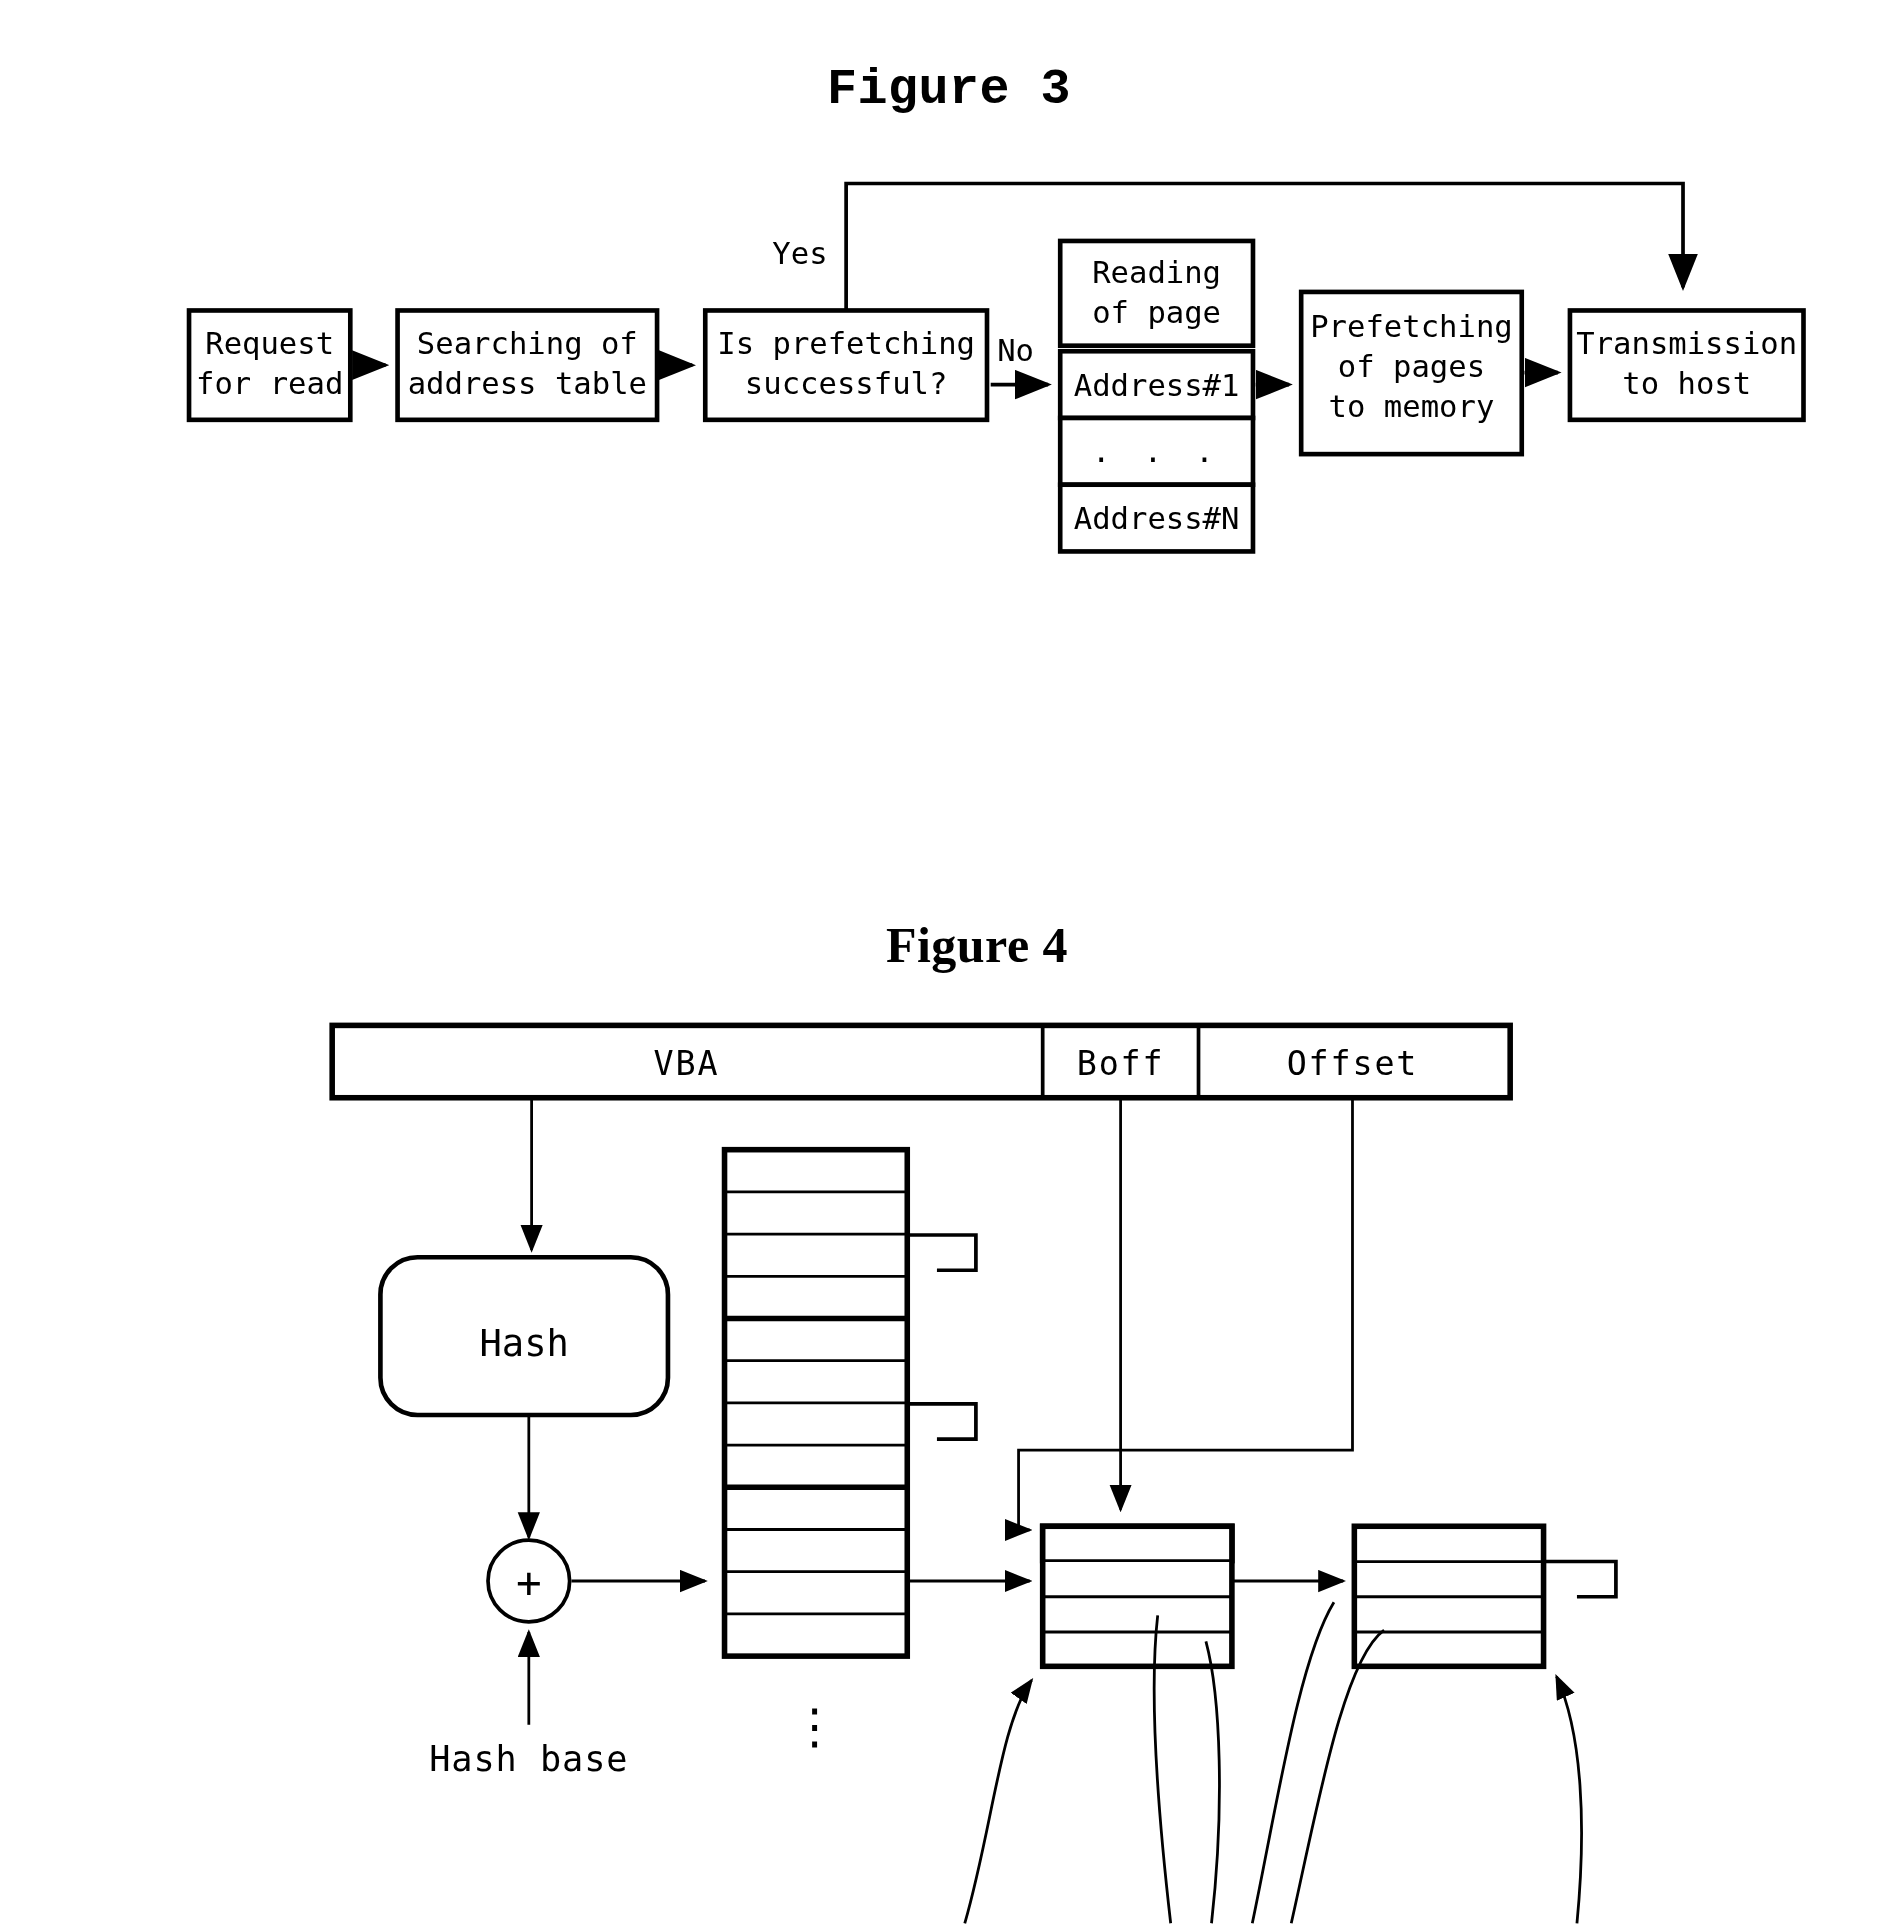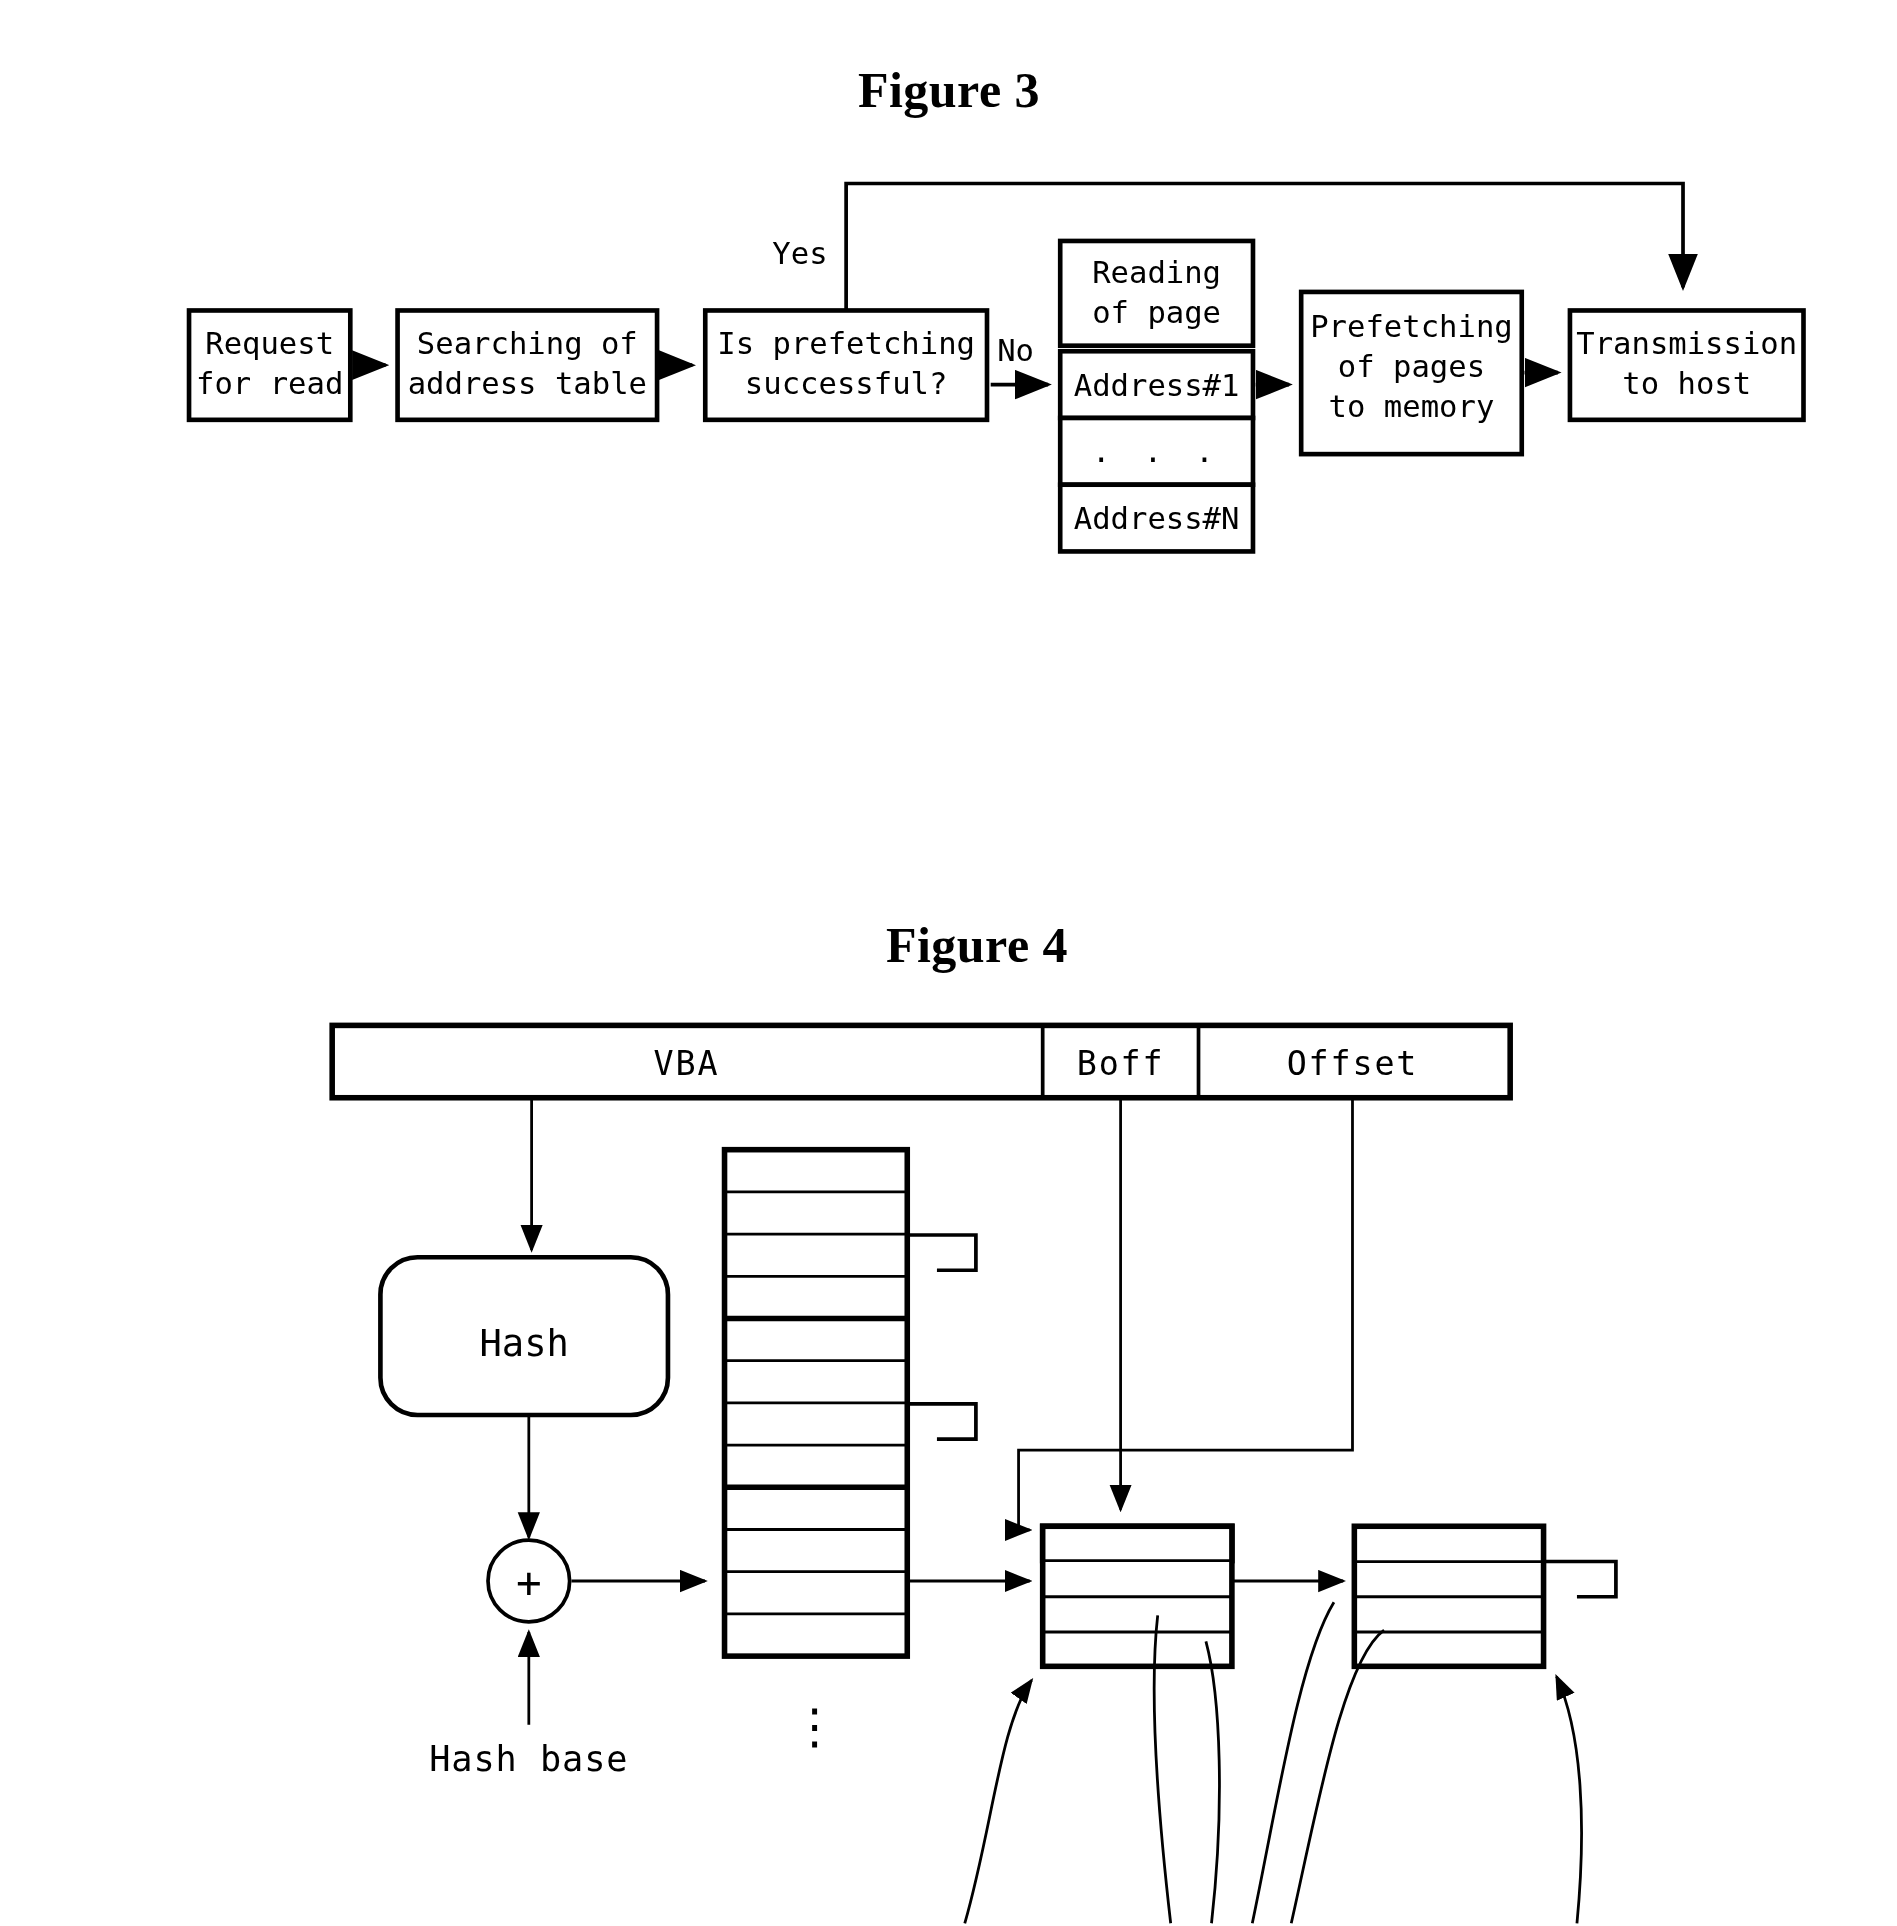--- a/index.html
+++ b/index.html
@@ -14,21 +14,21 @@
   .fig-title{
     position:absolute;
     width:100%;
     text-align:center;
     font-family:"Liberation Serif", serif;
     font-weight:bold;
     font-size:50px;
     letter-spacing:0.5px;
     color:#000;
   }
-  #fig3-title{top:61px;}
+  #fig3-title{top:61px;font-family:Liberation Mono, monospace;}
   #fig4-title{top:916px;padding-left:28px;}
 
   svg.diagram{position:absolute;left:0;top:0;overflow:visible;}
   svg text{
     font-family:"DejaVu Sans Mono","Liberation Mono",monospace;
     fill:#000;
   }
   .boxtext{font-size:33px;}
   .fieldtext{font-size:36px;letter-spacing:2px;}
   .labeltext{font-size:38px;letter-spacing:1px;}

